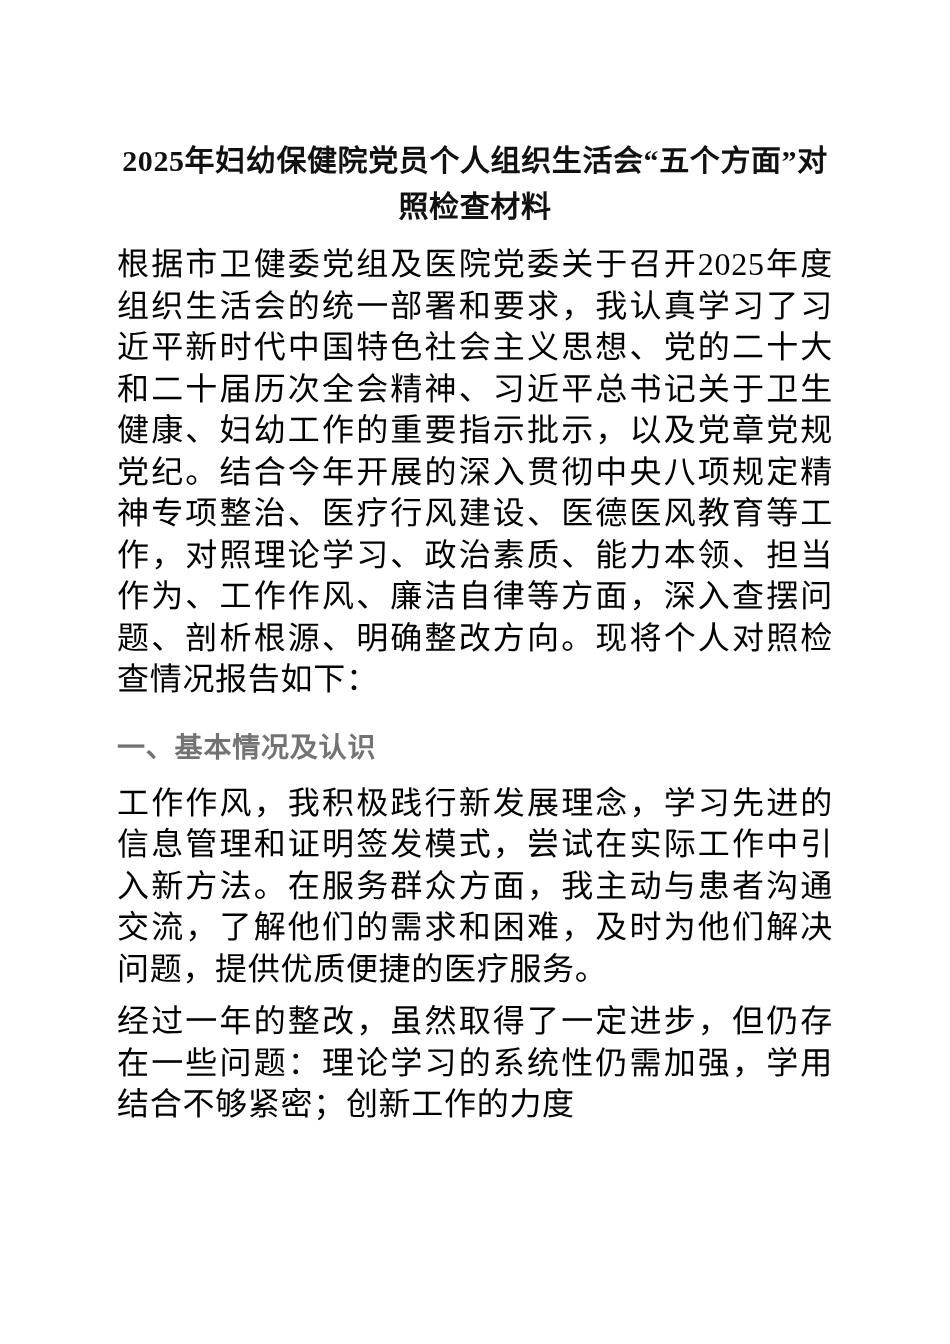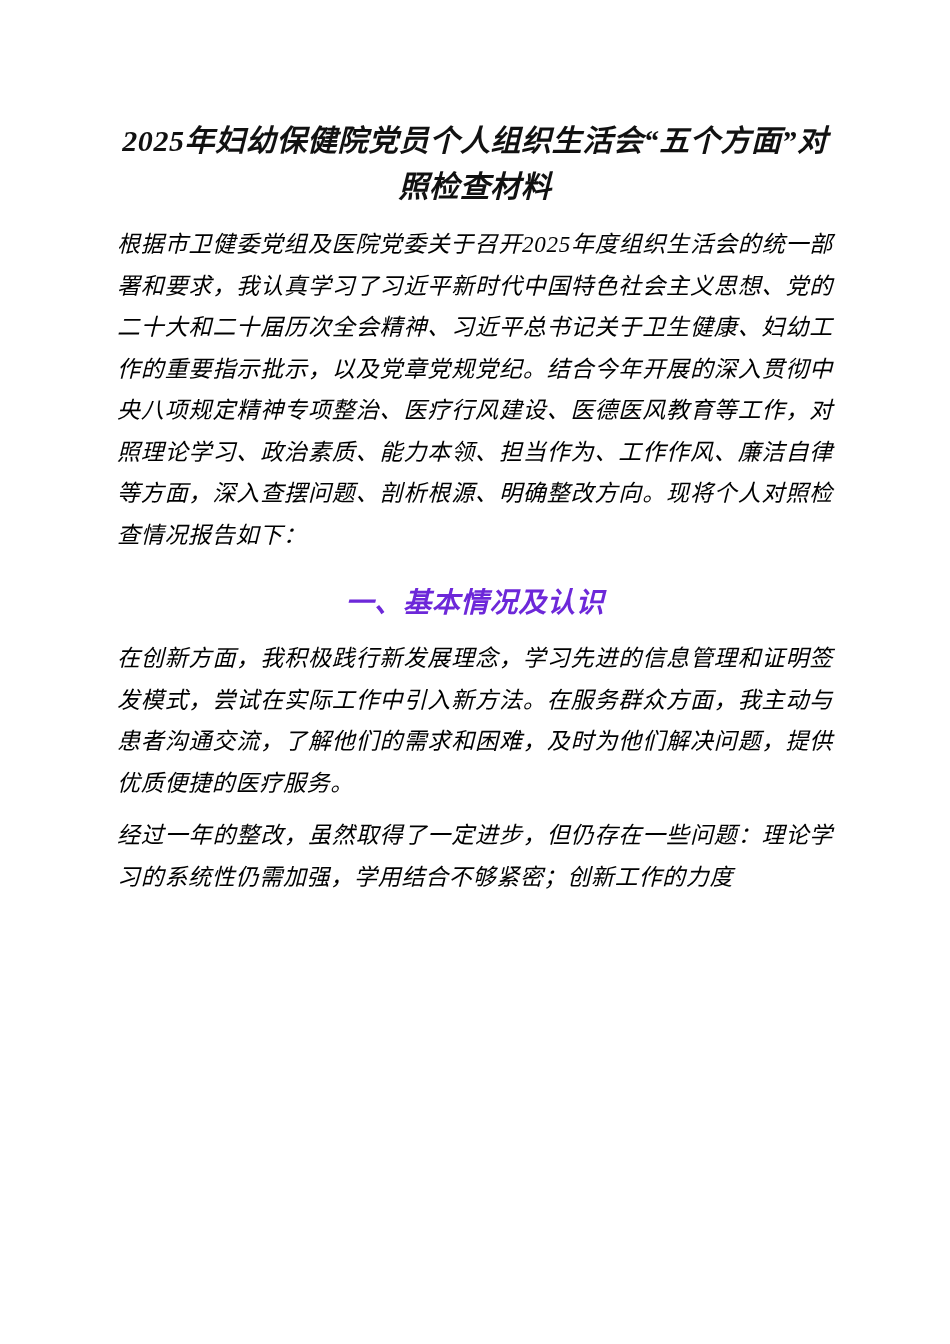--- a/index.html
+++ b/index.html
@@ -21,23 +21,22 @@
     position: relative;
     width: 950px;
     height: 1344px;
     background: #ffffff;
     box-sizing: border-box;
   }
 
   .content {
     position: absolute;
     left: 117px;
-    top: 118px;
+    top: 138px;
     width: 716px;
-    font-style: italic;
   }
 
   
   .doc-title {
     font-family: "Liberation Serif", "DejaVu Serif", serif;
     font-weight: bold;
     font-size: 30px;
     line-height: 46px;
     text-align: center;
     letter-spacing: 0.6px;
@@ -46,28 +45,28 @@
   }
 
   
   .section-heading {
     font-family: "Liberation Serif", "DejaVu Serif", serif;
     font-weight: bold;
     font-size: 28px;
     line-height: 42px;
     letter-spacing: 0.8px;
     margin: 26px 0 14px 0;
-    text-align: center;
-    color: #6d28d9;
+    text-align: left;
+    color: #737373;
   }
 
   
   .body-para {
     font-family: "Liberation Serif", "DejaVu Serif", serif;
-    font-size: 23px;
+    font-size: 32px;
     line-height: 41.5px;
     letter-spacing: 0.7px;
     text-align: justify;
     text-justify: inter-character;
     text-align-last: left;
     margin: 0 0 11px 0;
     color: #000000;
     word-break: break-all;
   }
 
@@ -87,18 +86,18 @@
   <div class="content">
 
     <h1 class="doc-title">2025年妇幼保健院党员个人组织生活会“五个方面”对照检查材料</h1>
 
     <p class="body-para lead-para">根据市卫健委党组及医院党委关于召开2025年度组织生活会的统一部署和要求，我认真学习了习近平新时代中国特色社会主义思想、党的二十大和二十届历次全会精神、习近平总书记关于卫生健康、妇幼工作的重要指示批示，以及党章党规党纪。结合今年开展的深入贯彻中央八项规定精神专项整治、医疗行风建设、医德医风教育等工作，对照理论学习、政治素质、能力本领、担当作为、工作作风、廉洁自律等方面，深入查摆问题、剖析根源、明确整改方向。现将个人对照检查情况报告如下：</p>
 
     <h2 class="section-heading">一、基本情况及认识</h2>
 
 
 
-    <p class="body-para">在创新方面，我积极践行新发展理念，学习先进的信息管理和证明签发模式，尝试在实际工作中引入新方法。在服务群众方面，我主动与患者沟通交流，了解他们的需求和困难，及时为他们解决问题，提供优质便捷的医疗服务。</p>
+    <p class="body-para">工作作风，我积极践行新发展理念，学习先进的信息管理和证明签发模式，尝试在实际工作中引入新方法。在服务群众方面，我主动与患者沟通交流，了解他们的需求和困难，及时为他们解决问题，提供优质便捷的医疗服务。</p>
 
     <p class="body-para">经过一年的整改，虽然取得了一定进步，但仍存在一些问题：理论学习的系统性仍需加强，学用结合不够紧密；创新工作的力度</p>
 
   </div>
 </div>
 
 </body></html>

